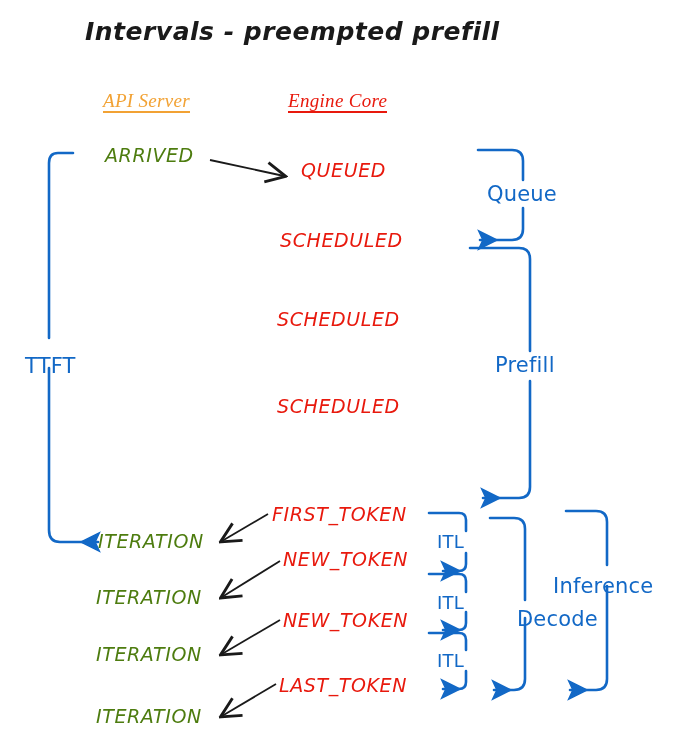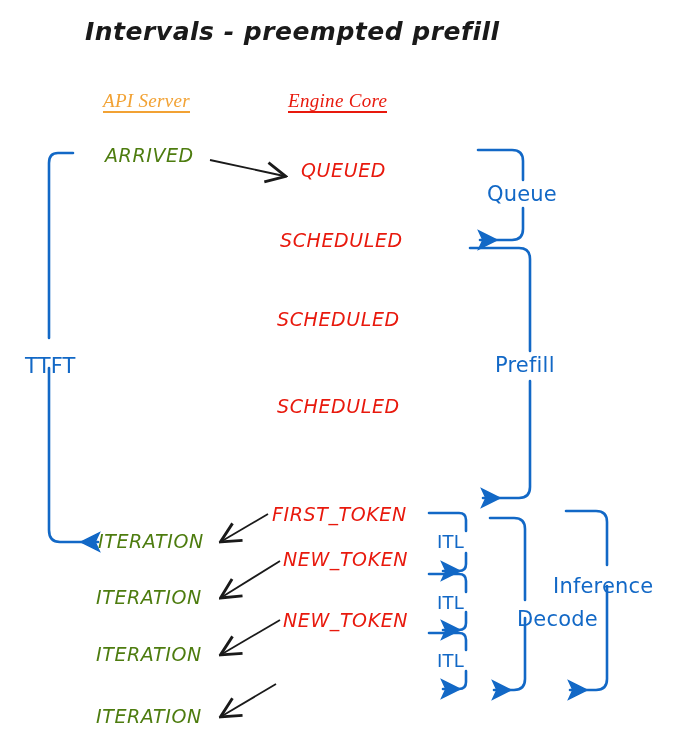--- a/index.html
+++ b/index.html
@@ -172,20 +172,21 @@
   <div class="txt state red" style="left:277px; top:310px;">SCHEDULED</div>
 
   <div class="txt state red" style="left:277px; top:397px;">SCHEDULED</div>
 
   <div class="txt state red" style="left:272px; top:505px;">FIRST_TOKEN</div>
 
   <div class="txt state red" style="left:283px; top:550px;">NEW_TOKEN</div>
 
   <div class="txt state red" style="left:283px; top:611px;">NEW_TOKEN</div>
 
+  <div class="txt state red" style="left:279px; top:676px;">LAST_TOKEN</div>
 
   <div class="txt blue-label" style="left:25px; top:356px;">TTFT</div>
 
   <div class="txt blue-label" style="left:487px; top:184px;">Queue</div>
 
   <div class="txt blue-label" style="left:495px; top:355px;">Prefill</div>
 
   <div class="txt blue-label small" style="left:437px; top:533px;">ITL</div>
 
   <div class="txt blue-label small" style="left:437px; top:594px;">ITL</div>

